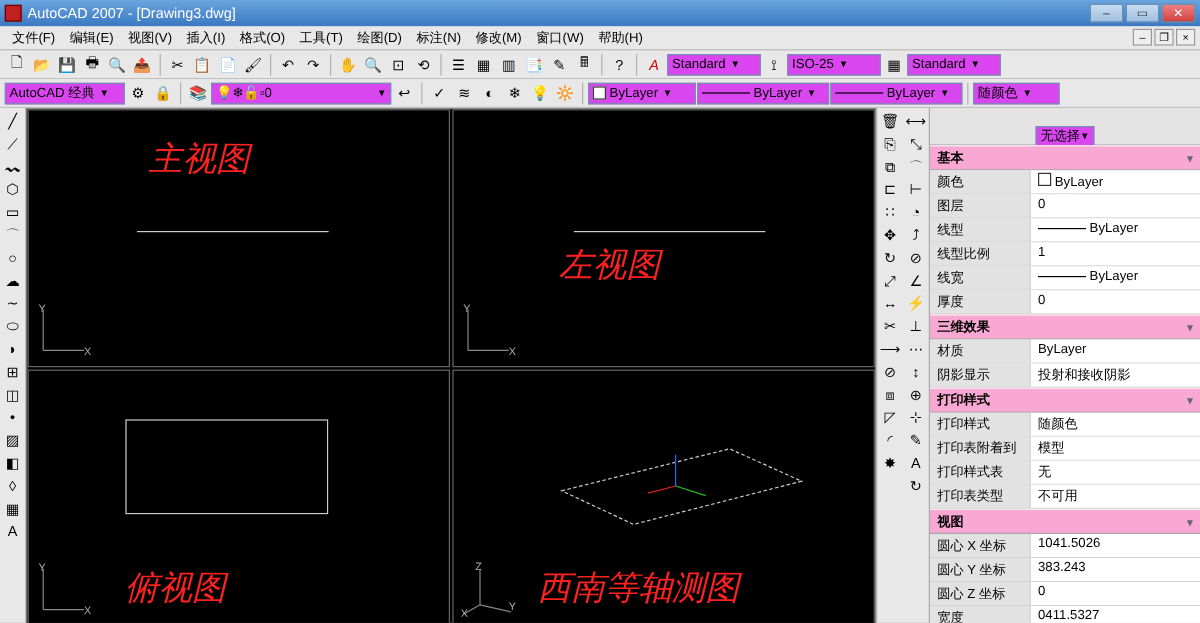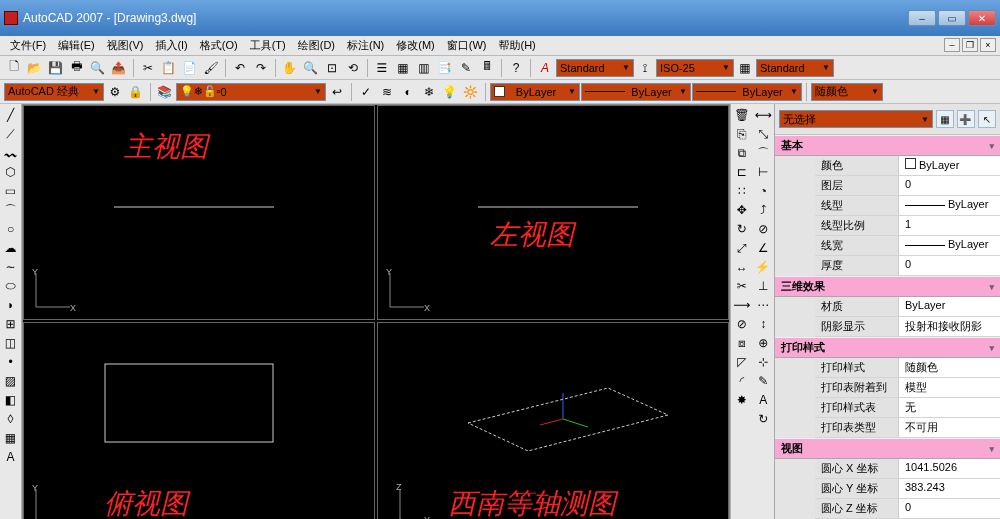--- a/index.html
+++ b/index.html
@@ -1,47 +1,47 @@
 <!DOCTYPE html>
 <html><head>
 <meta charset="utf-8">
 <style>
 * { box-sizing: border-box; margin: 0; padding: 0; }
 body { font-family: "Microsoft YaHei", SimSun, Arial, sans-serif; font-size: 11px; background: #ececec; overflow: hidden; width: 1000px; height: 519px; }
-.titlebar { height: 36px; background: linear-gradient(#6aa5e0,#3a78c0); color: #fff; display: flex; align-items: center; padding: 0 4px; }
+.titlebar { height: 22px; background: linear-gradient(#6aa5e0,#3a78c0); color: #fff; display: flex; align-items: center; padding: 0 4px; }
 .titlebar .appicon { width:14px;height:14px;background:#c02020;margin-right:5px;border:1px solid #600; }
 .titlebar .title { flex:1; font-size:12px; }
 .winbtns { display:flex; gap:2px; }
 .winbtn { width:28px;height:16px;background:linear-gradient(#c8dcf0,#a0c0e0);border:1px solid #6a8db0;border-radius:2px;display:flex;align-items:center;justify-content:center;font-size:10px;color:#234; }
 .winbtn.close { background:linear-gradient(#f08080,#d04040);color:#fff; }
 .menubar { height:20px;background:#e8e8e8;border-bottom:1px solid #b8b8b8;display:flex;align-items:center;padding:0 4px;gap:0; position:relative;}
 .menubar > span { padding:2px 6px; }
 .doccontrols { position:absolute; right:4px; top:2px; display:flex; gap:2px;}
 .docbtn { width:16px;height:14px;border:1px solid #999;background:#eee;font-size:9px;display:flex;align-items:center;justify-content:center;}
 .toolbar { height:24px;background:#e8e8e8;border-bottom:1px solid #c0c0c0;display:flex;align-items:center;padding:0 4px;gap:1px;overflow:hidden; }
 .tbtn { width:20px;height:20px;border:1px solid transparent;display:flex;align-items:center;justify-content:center;font-size:12px; }
 .sep { width:1px;height:18px;background:#b0b0b0;margin:0 3px; }
-.combo { height:18px;background:#c2410c;border:1px solid #7090b0;display:flex;align-items:center;padding:0 3px;font-size:11px;justify-content:space-between; }
+.combo { height:18px;background:#d946ef;border:1px solid #7090b0;display:flex;align-items:center;padding:0 3px;font-size:11px; }
 .combo .arr { margin-left:4px;font-size:8px; }
 .colorbox { width:11px;height:11px;border:1px solid #333;margin-right:3px;display:inline-block; }
 .workrow { display:flex; height:433px; }
 .lefttools { width:22px;background:#e8e8e8;border-right:1px solid #b0b0b0;display:flex;flex-direction:column;align-items:center;padding-top:2px;gap:1px; }
 .ltbtn { width:18px;height:18px;display:flex;align-items:center;justify-content:center;font-size:12px;border:1px solid transparent;}
 .viewports { flex:1;background:#000;display:grid;grid-template-columns:1fr 1fr;grid-template-rows:1fr 1fr;gap:2px;border:1px solid #888; }
 .vp { background:#000;position:relative;border:1px solid #666;overflow:hidden; }
 .vp .label { color:#ff2020;font-family:"KaiTi","STKaiti",serif;font-size:28px;font-style:italic;position:absolute; }
 .vp .ucs { position:absolute;left:6px;bottom:4px;color:#9a9a9a;font-size:10px; }
 .righttools { width:44px;background:#e8e8e8;border-left:1px solid #b0b0b0;display:flex;padding-top:2px; }
 .rtcol { width:22px;display:flex;flex-direction:column;align-items:center;gap:1px;}
 .props { width:226px;background:#e4e4e4;border-left:1px solid #aaa;display:flex;flex-direction:column;font-size:11px; }
-.props .hdr { height:22px;background:#e4e4e4;display:flex;align-items:center;padding:15px 4px;gap:3px;border-bottom:1px solid #c0c0c0; }
+.props .hdr { height:22px;background:#e4e4e4;display:flex;align-items:center;padding:15px 4px;gap:3px;border-bottom:1px solid #c0c0c0;flex-direction:column; }
 .props .hdr .combo { flex:1; }
 .props .hdrbtn { width:18px;height:18px;border:1px solid #a4b8cc;background:#e8f0f8;display:flex;align-items:center;justify-content:center;font-size:10px;}
 .props .section { background:#f9a8d4;padding:2px 6px;font-weight:bold;border-top:1px solid #f0f0f0;border-bottom:1px solid #a8a8a8;display:flex;justify-content:space-between;align-items:center;}
-.props .row { display:flex;border-bottom:1px solid #d4d4d4;background:#eee;margin-left:40px; }
+.props .row { display:flex;border-bottom:1px solid #d4d4d4;background:#eee; }
 .props .row .k { width:84px;padding:2px 6px;background:#e2e2e2;border-right:1px solid #ccc; }
 .props .row .v { flex:1;padding:2px 6px;background:#fff; }
 .chev { font-size:9px;color:#666; }
 svg.ucsicon { width:46px;height:46px; }
 .lineswatch{display:inline-block;width:40px;border-top:1px solid #000;vertical-align:middle;margin-right:3px;}
 </style>
 </head>
 <body>
 
 <div class="titlebar">
@@ -194,21 +194,21 @@
       <div class="ucs">
         <svg class="ucsicon">
             <line x1="6" y1="40" x2="6" y2="6" stroke="#888"></line>
             <line x1="6" y1="40" x2="40" y2="40" stroke="#888"></line>
             <text x="2" y="8" fill="#aaa" font-size="9">Y</text>
             <text x="40" y="44" fill="#aaa" font-size="9">X</text>
           </svg>
       </div>
     </div>
     <div class="vp">
-      <div class="label" style="top:110px;left:112px">左视图</div>
+      <div class="label" style="top:110px;left:88px">左视图</div>
       <svg style="position:absolute;top:100px;left:100px" width="160" height="2">
           <line x1="0" y1="1" x2="160" y2="1" stroke="#ccc"></line>
         </svg>
       <div class="ucs">
         <svg class="ucsicon">
             <line x1="6" y1="40" x2="6" y2="6" stroke="#888"></line>
             <line x1="6" y1="40" x2="40" y2="40" stroke="#888"></line>
             <text x="2" y="8" fill="#aaa" font-size="9">Y</text>
             <text x="40" y="44" fill="#aaa" font-size="9">X</text>
           </svg>

